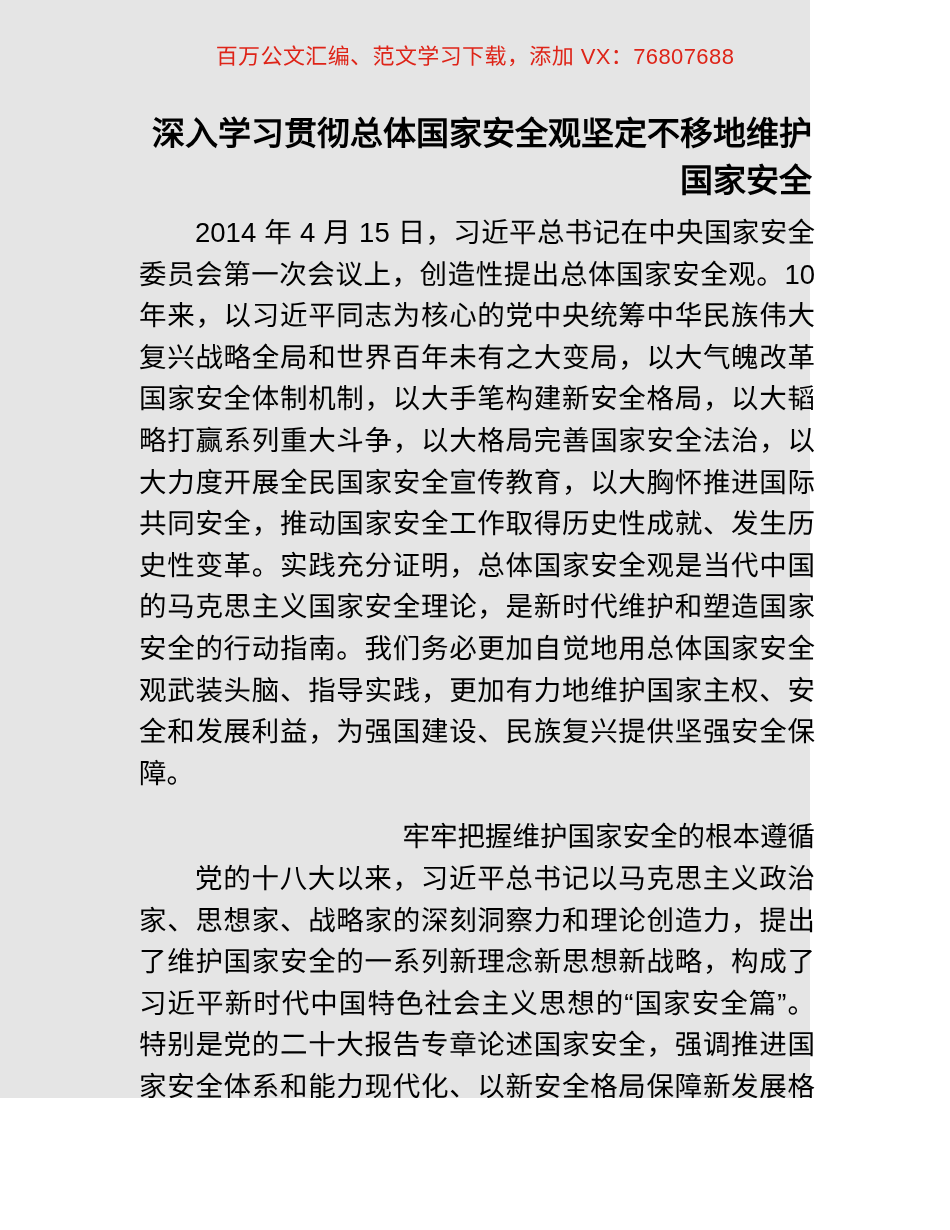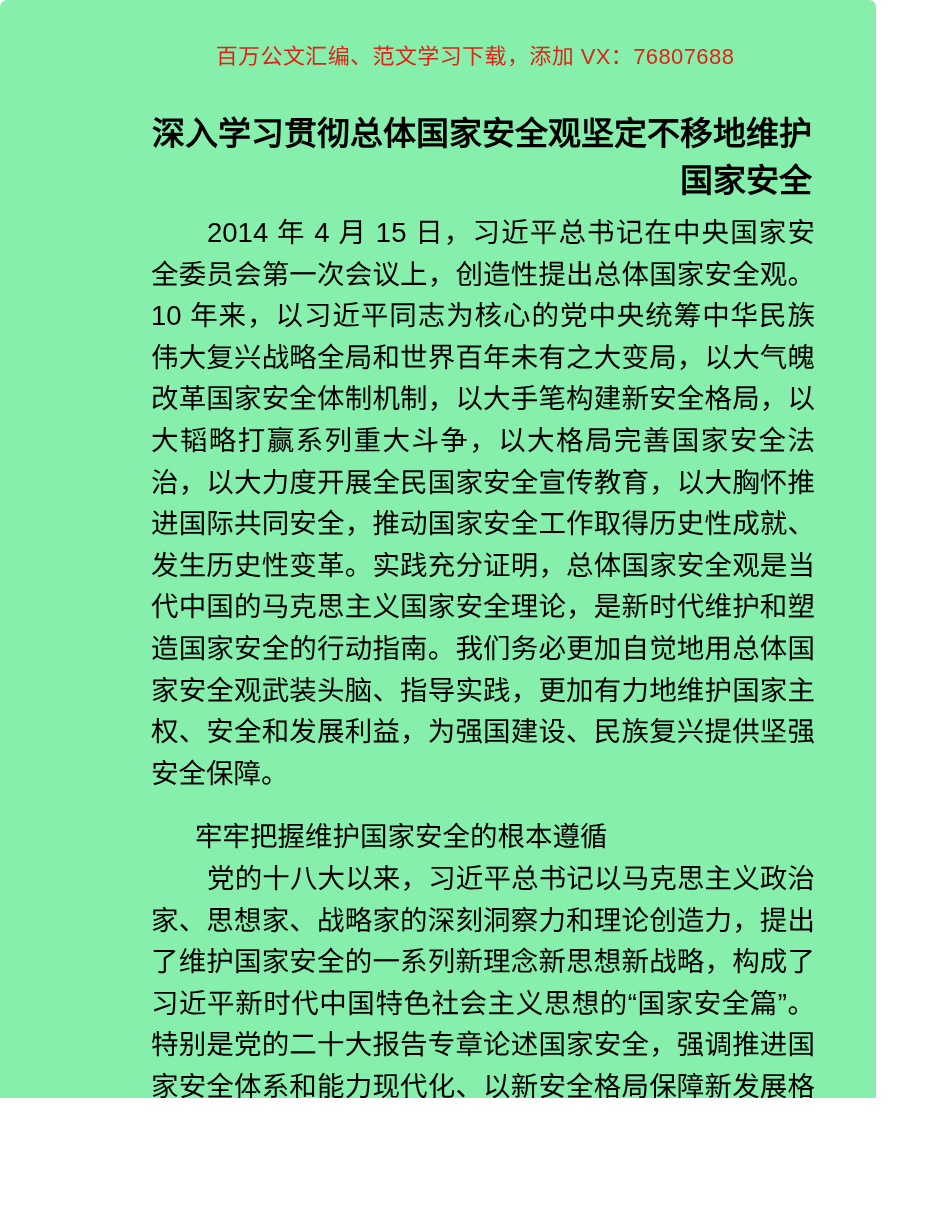--- a/index.html
+++ b/index.html
@@ -12,25 +12,24 @@
     width: 950px;
     height: 1230px;
     overflow: hidden;
     font-family: "Liberation Sans", "DejaVu Sans", sans-serif;
     color: #000000;
     -webkit-font-smoothing: antialiased;
   }
 
   .page {
     position: relative;
-    width: 876px;
+    width: 810px;
     height: 1230px;
-    background: #86efac;
+    background: #e5e5e5;
     box-sizing: border-box;
-    border-radius: 7px;
   }
 
   
   .promo-header {
     position: absolute;
     top: 46px;
     left: 0;
     width: 950px;
     text-align: center;
     line-height: 1;
@@ -64,42 +63,42 @@
 
   
   .doc-body {
     position: absolute;
     top: 212px;
     left: 139px;
     width: 676px;
   }
 
   .para {
-    margin: 0 0 0 12px;
+    margin: 0 0 0 0;
     padding: 0;
     font-family: "Liberation Sans", "DejaVu Sans", sans-serif;
     font-size: 27.5px;
     line-height: 41.6px;
     letter-spacing: 0px;
     text-align: justify;
     text-justify: inter-ideograph;
     text-indent: 56px;
     color: #000000;
     word-break: break-all;
   }
 
   .subhead {
     margin: 0;
     padding: 0;
     font-family: "Liberation Sans", "DejaVu Sans", sans-serif;
     font-size: 27.5px;
     line-height: 41.6px;
     font-weight: 400;
     text-indent: 56px;
-    text-align: left;
+    text-align: right;
     color: #000000;
   }
   .subhead.spaced { margin-top: 22px; }
 
   
   .clip-mask {
     position: absolute;
     left: 0;
     top: 1098px;
     width: 950px;

